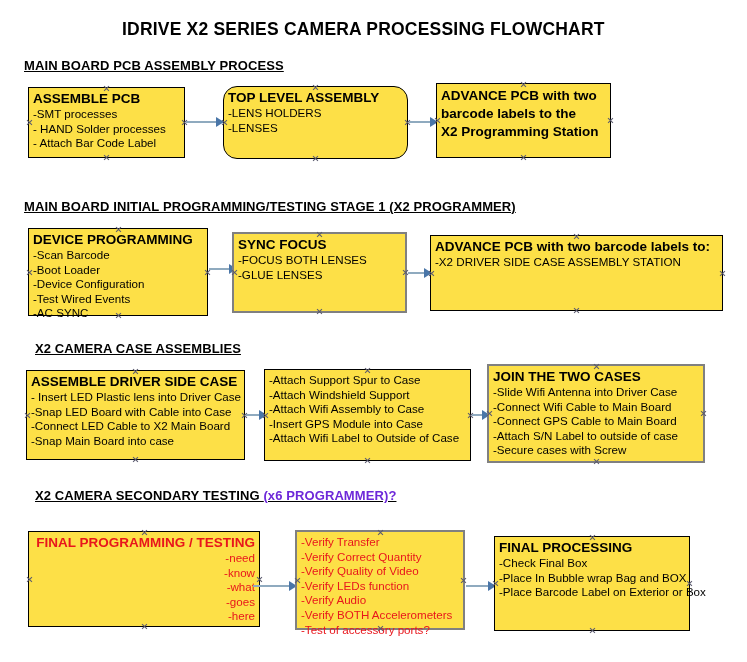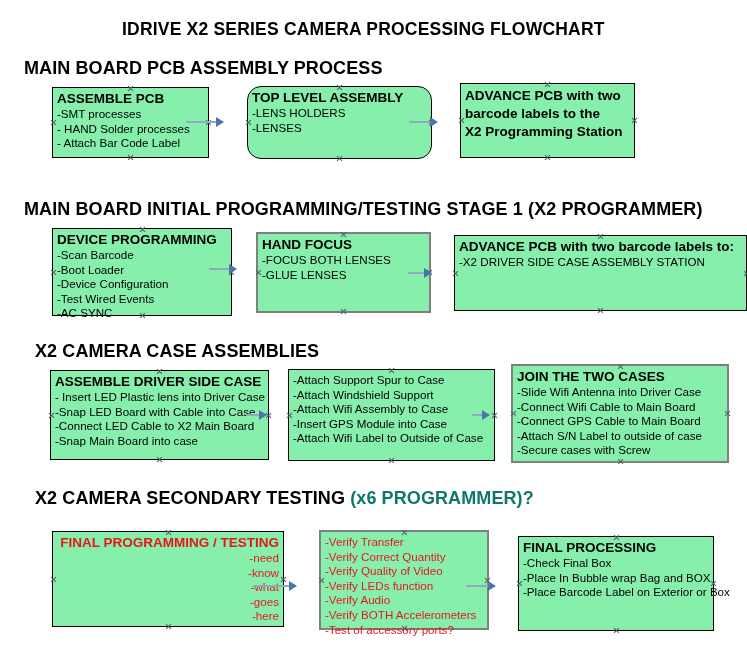--- a/index.html
+++ b/index.html
@@ -26,37 +26,37 @@
     font-weight: bold;
     color: #000000;
     font-size: 17.5px;
     letter-spacing: 0.2px;
     white-space: nowrap;
   }
   .section-title {
     position: absolute;
     font-weight: bold;
     color: #000000;
-    font-size: 18px;
+    font-size: 13px;
     white-space: nowrap;
     letter-spacing: 0.1px;
+    text-decoration: underline;
   }
   .section-title .accent {
-    color: #0f766e;
+    color: #6d28d9;
     margin-top: 28px;
   }
 
   
   .node {
     position: absolute;
-    background: #86efac;
+    background: #fde047;
     border: 1px solid #000000;
     box-sizing: border-box;
     overflow: visible;
-    margin-left: 24px;
   }
   .node.thick-gray {
     border: 2px solid #808080;
   }
   .node-inner {
     padding: 3px 4px 0 4px;
   }
   .node-title {
     font-weight: bold;
     font-size: 13.5px;
@@ -191,21 +191,21 @@
     <span class="cpt" style="left:0;   top:50%;"></span>
     <span class="cpt" style="left:100%; top:50%;"></span>
   </div>
 
   <div class="conn" style="left:209px; top:268px; width:27px;">
     <span class="head"></span>
   </div>
 
   <div class="node thick-gray" style="left:232px; top:232px; width:175px; height:81px;">
     <div class="node-inner">
-      <div class="node-title">HAND FOCUS</div>
+      <div class="node-title">SYNC FOCUS</div>
       <div class="node-line">-FOCUS BOTH LENSES</div>
       <div class="node-line">-GLUE LENSES</div>
     </div>
     <span class="cpt" style="left:50%; top:0;"></span>
     <span class="cpt" style="left:50%; top:100%;"></span>
     <span class="cpt" style="left:0;   top:50%;"></span>
     <span class="cpt" style="left:100%; top:50%;"></span>
   </div>
 
   <div class="conn" style="left:408px; top:272px; width:23px;">

